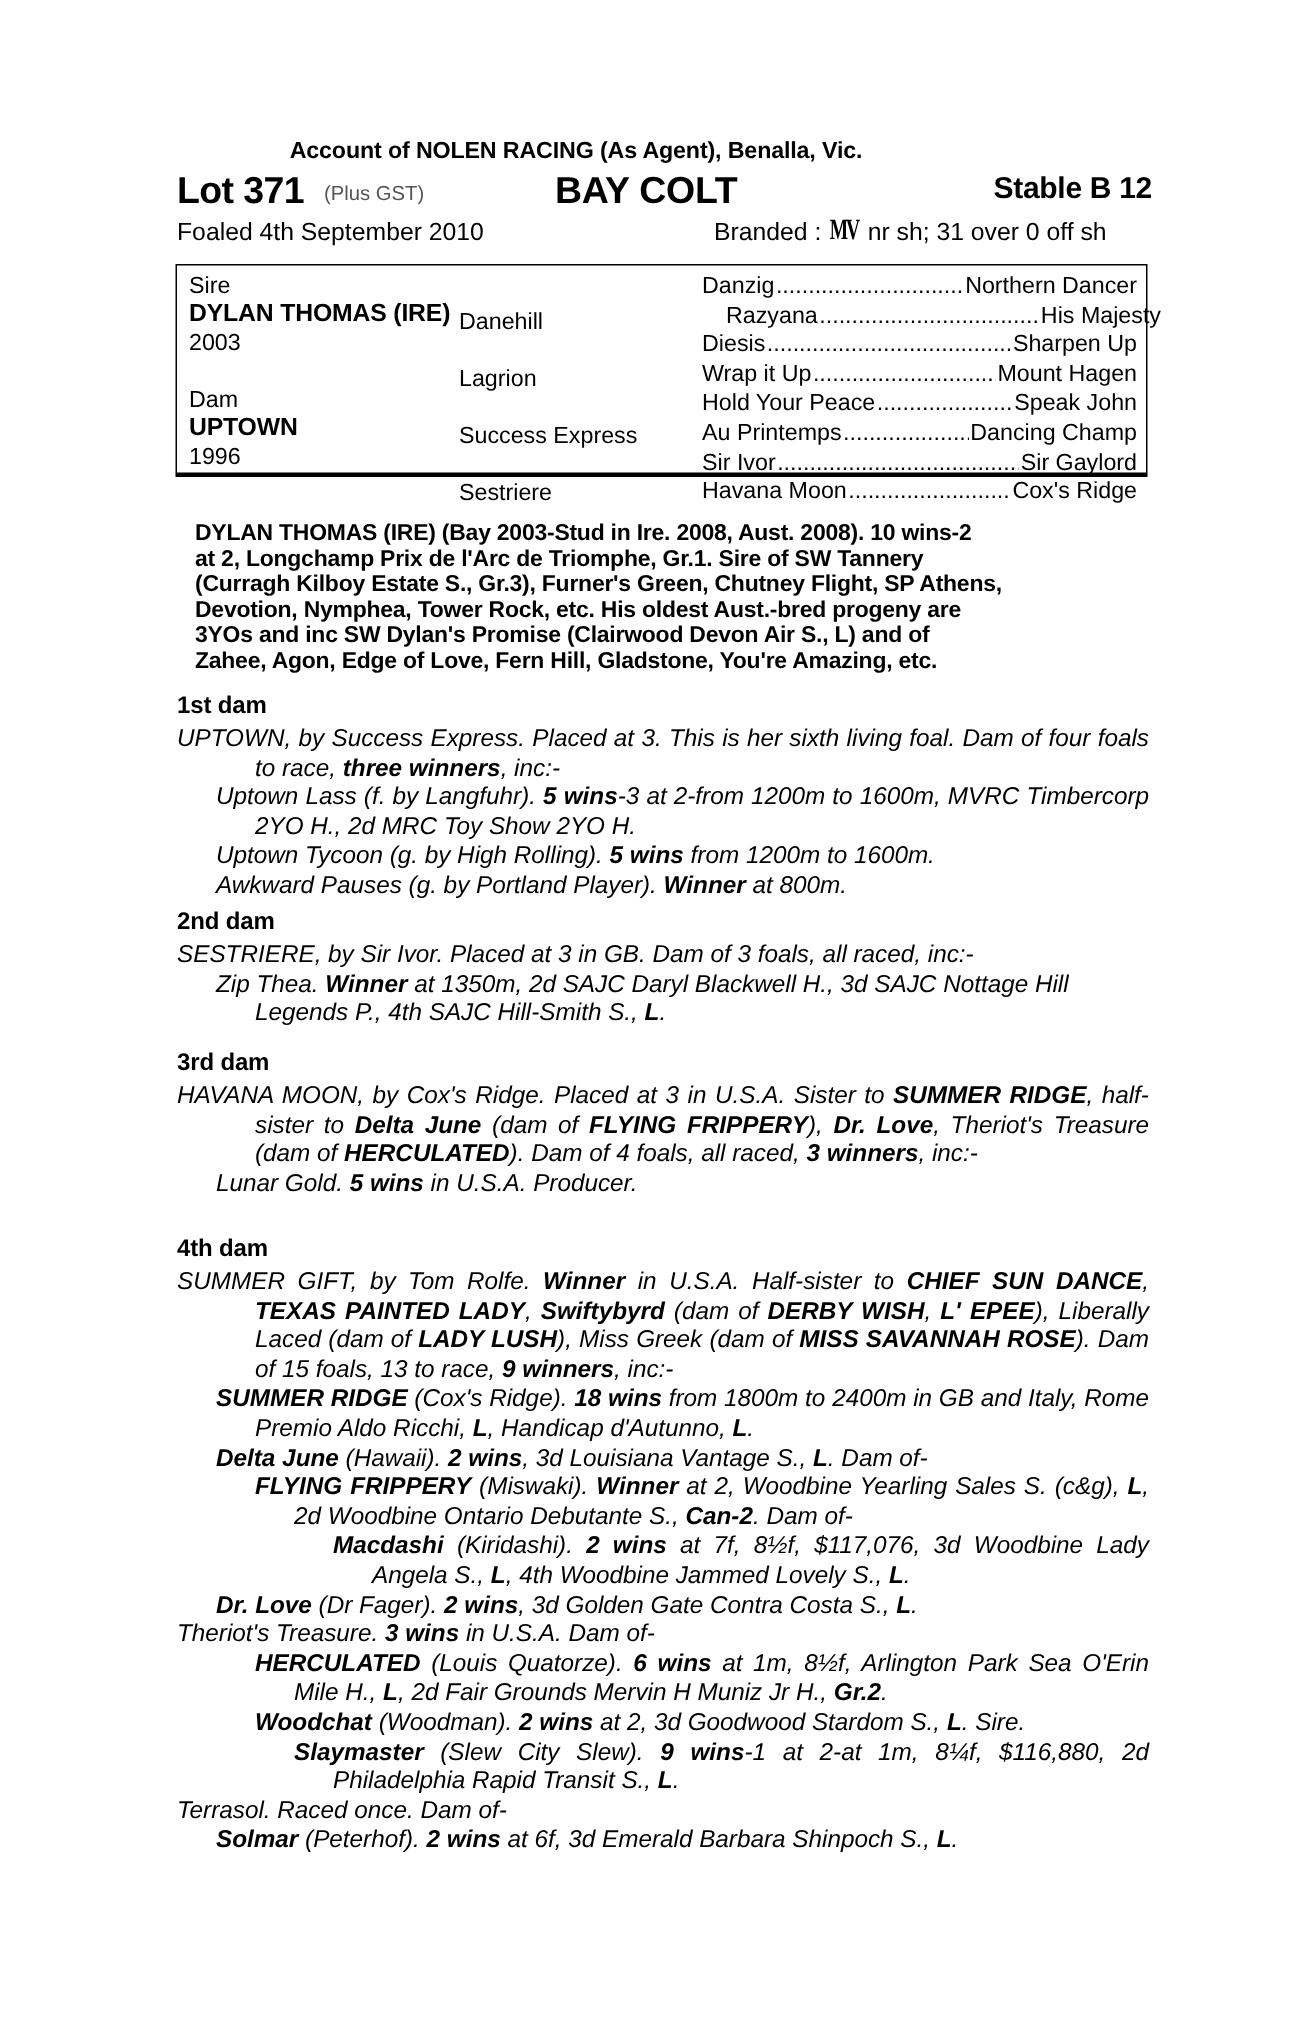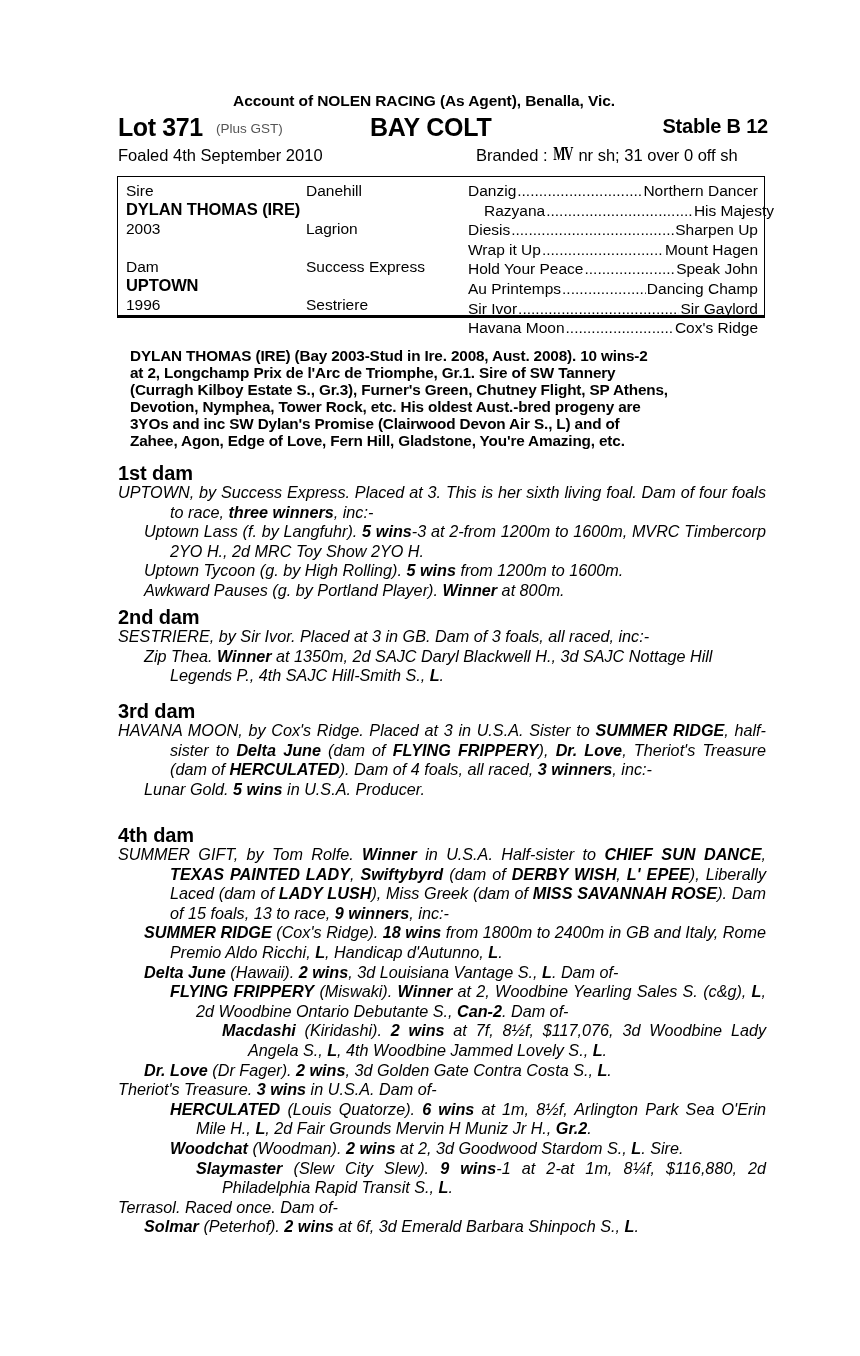--- a/index.html
+++ b/index.html
@@ -24,21 +24,20 @@
 
   
   .account-line {
     position: absolute;
     left: 0; top: 92px;
     width: 768px;
     text-align: center;
     font-size: 15.5px;
     font-weight: bold;
     letter-spacing: -0.1px;
-    margin-left: 40px;
   }
 
   .lot-row {
     position: absolute;
     left: 118px; top: 113px;
     width: 650px;
     height: 30px;
   }
   .lot-num {
     position: absolute;
@@ -111,21 +110,21 @@
     width: 100%;
     height: 100%;
   }
   .ped-cell {
     position: absolute;
     font-size: 15.5px;
     line-height: 19.6px;
     white-space: nowrap;
   }
   .col1 { left: 8px; }
-  .col2 { left: 188px; }
+  .col2 { left: 188px; margin-top: 24px; }
 
   .ped-bold {
     font-weight: bold;
     font-size: 16.5px;
     letter-spacing: -0.1px;
   }
 
   .r0 { top: 4px; }
   .r1 { top: 23px; }
   .r2 { top: 42px; }
@@ -168,21 +167,21 @@
     text-align: justify;
     letter-spacing: -0.15px;
   }
   .sire-para > span { display: block; }
   .sire-para .lastline { text-align: left; }
 
   
   .dam-head {
     position: absolute;
     left: 118px;
-    font-size: 20px;
+    font-size: 16px;
     font-weight: bold;
     letter-spacing: -0.1px;
   }
   .dam-body {
     position: absolute;
     left: 118px;
     width: 648px;
     font-size: 16.2px;
     line-height: 19.6px;
   }

